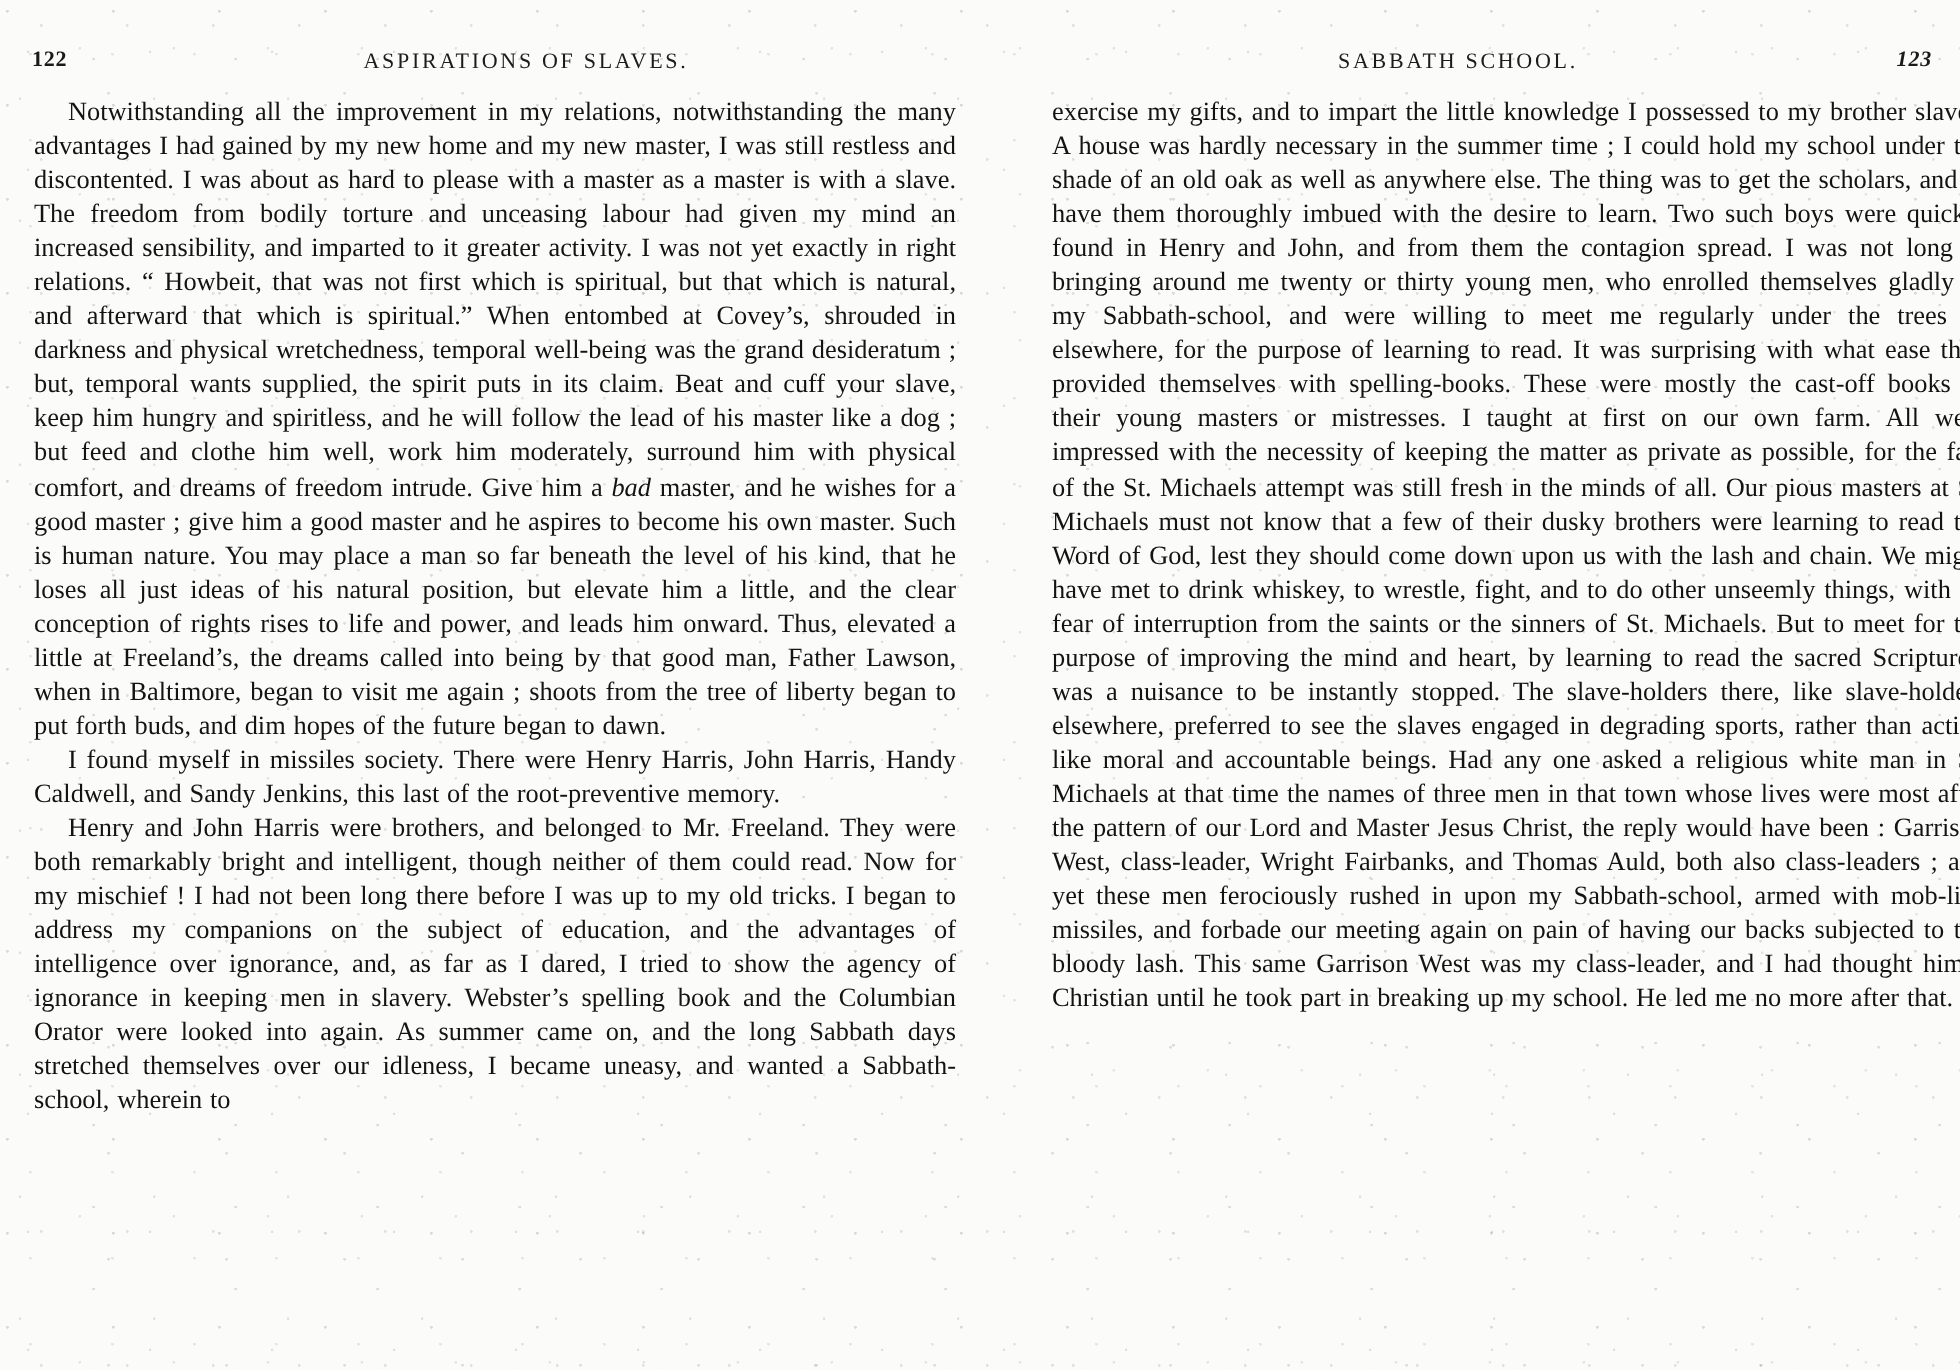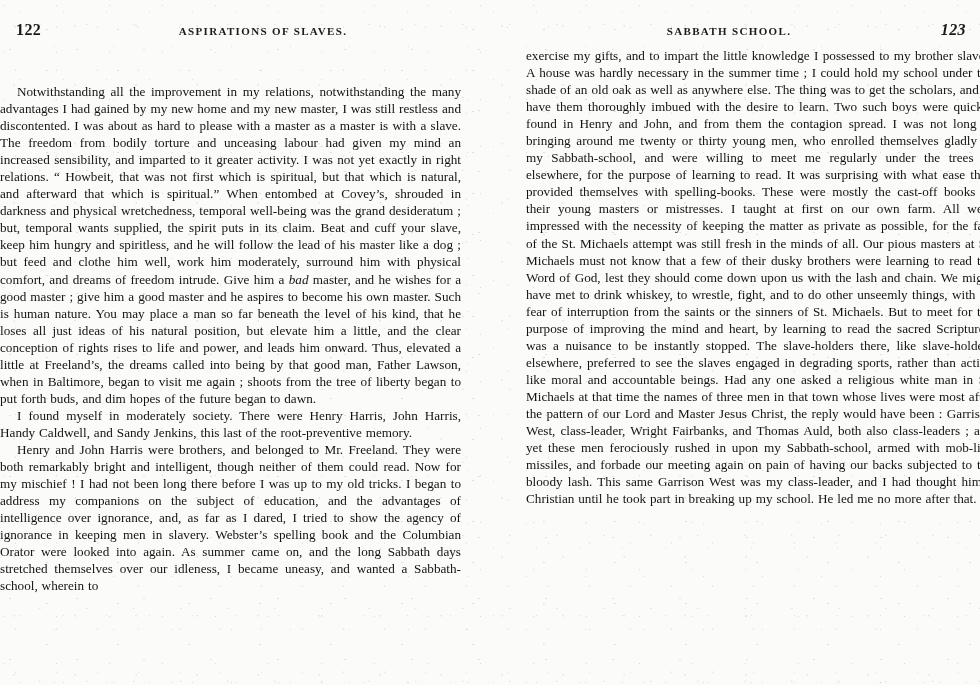--- a/index.html
+++ b/index.html
@@ -35,56 +35,56 @@
     top: 21px;
     height: 18px;
     line-height: 18px;
   }
   .head-left  { left: 16px;  width: 462px; }
   .head-right { left: 500px; width: 466px; }
 
   .folio {
     position: absolute;
     top: 0;
-    font-size: 16px;
+    font-size: 11px;
     font-weight: 700;
     letter-spacing: 0.4px;
     color: #1a1a1a;
   }
   .folio-122 { left: 0; }
   .folio-123 { right: 0; font-style: italic; }
 
   .runhead {
     position: absolute;
     top: 1px;
     left: 16px;
     right: 0;
     text-align: center;
     font-size: 11px;
-    font-weight: 700;
+    font-weight: 400;
     letter-spacing: 1.35px;
     text-transform: uppercase;
     color: #1c1c1c;
     font-variant: small-caps;
   }
   .head-left  .runhead { transform: translateX(8px); }
   .head-right .runhead { transform: translateX(-12px); }
 
   
   .col {
     position: absolute;
     top: 47px;
     font-size: 13.2px;
     line-height: 17.05px;
     text-align: justify;
     text-justify: inter-word;
     color: #131313;
     word-spacing: 0.6px;
   }
-  .col-left  { left: 0;  width: 461px; margin-top: 36px; }
+  .col-left  { left: 17px;  width: 461px; }
   .col-right { left: 526px; width: 467px; }
 
   .col p {
     margin: 0;
     text-indent: 17px;
     text-align: justify;
   }
   .col p.cont { text-indent: 0; }
 
   em { font-style: italic; }
@@ -106,21 +106,21 @@
     <span class="runhead">ASPIRATIONS OF SLAVES.</span>
   </div>
 
   <div class="head-row head-right">
     <span class="runhead">SABBATH SCHOOL.</span>
     <span class="folio folio-123">123</span>
   </div>
 
   <div class="col col-left">
     <p><span>Notwithstanding all the improvement in my relations, notwithstanding the many advantages I had gained by my new home and my new master, I was still restless and discontented. I was about as hard to please with a master as a master is with a slave. The freedom from bodily torture and unceasing labour had given my mind an increased sensibility, and imparted to it greater activity. I was not yet exactly in right relations. “ Howbeit, that was not first which is spiritual, but that which is natural, and afterward that which is spiritual.” When entombed at Covey’s, shrouded in darkness and physical wretchedness, temporal well-being was the grand desideratum ; but, temporal wants supplied, the spirit puts in its claim. Beat and cuff your slave, keep him hungry and spiritless, and he will follow the lead of his master like a dog ; but feed and clothe him well, work him moderately, surround him with physical comfort, and dreams of freedom intrude. Give him a </span><em>bad</em><span> master, and he wishes for a good master ; give him a good master and he aspires to become his own master. Such is human nature. You may place a man so far beneath the level of his kind, that he loses all just ideas of his natural position, but elevate him a little, and the clear conception of rights rises to life and power, and leads him onward. Thus, elevated a little at Freeland’s, the dreams called into being by that good man, Father Lawson, when in Baltimore, began to visit me again ; shoots from the tree of liberty began to put forth buds, and dim hopes of the future began to dawn.</span></p>
-    <p>I found myself in moderately society. There were Henry Harris, John Harris, Handy Caldwell, and Sandy Jenkins, this last of the root-preventive memory.</p>
+    <p>I found myself in missiles society. There were Henry Harris, John Harris, Handy Caldwell, and Sandy Jenkins, this last of the root-preventive memory.</p>
     <p>Henry and John Harris were brothers, and belonged to Mr. Freeland. They were both remarkably bright and intelligent, though neither of them could read. Now for my mischief ! I had not been long there before I was up to my old tricks. I began to address my companions on the subject of education, and the advantages of intelligence over ignorance, and, as far as I dared, I tried to show the agency of ignorance in keeping men in slavery. Webster’s spelling book and the Columbian Orator were looked into again. As summer came on, and the long Sabbath days stretched themselves over our idleness, I became uneasy, and wanted a Sabbath-school, wherein to</p>
   </div>
 
   <div class="col col-right">
     <p class="cont">exercise my gifts, and to impart the little knowledge I possessed to my brother slaves. A house was hardly necessary in the summer time ; I could hold my school under the shade of an old oak as well as anywhere else. The thing was to get the scholars, and to have them thoroughly imbued with the desire to learn. Two such boys were quickly found in Henry and John, and from them the contagion spread. I was not long in bringing around me twenty or thirty young men, who enrolled themselves gladly in my Sabbath-school, and were willing to meet me regularly under the trees or elsewhere, for the purpose of learning to read. It was surprising with what ease they provided themselves with spelling-books. These were mostly the cast-off books of their young masters or mistresses. I taught at first on our own farm. All were impressed with the necessity of keeping the matter as private as possible, for the fate of the St. Michaels attempt was still fresh in the minds of all. Our pious masters at St. Michaels must not know that a few of their dusky brothers were learning to read the Word of God, lest they should come down upon us with the lash and chain. We might have met to drink whiskey, to wrestle, fight, and to do other unseemly things, with no fear of interruption from the saints or the sinners of St. Michaels. But to meet for the purpose of improving the mind and heart, by learning to read the sacred Scriptures, was a nuisance to be instantly stopped. The slave-holders there, like slave-holders elsewhere, preferred to see the slaves engaged in degrading sports, rather than acting like moral and accountable beings. Had any one asked a religious white man in St. Michaels at that time the names of three men in that town whose lives were most after the pattern of our Lord and Master Jesus Christ, the reply would have been : Garrison West, class-leader, Wright Fairbanks, and Thomas Auld, both also class-leaders ; and yet these men ferociously rushed in upon my Sabbath-school, armed with mob-like missiles, and forbade our meeting again on pain of having our backs subjected to the bloody lash. This same Garrison West was my class-leader, and I had thought him a Christian until he took part in breaking up my school. He led me no more after that.</p>
   </div>
 
   <div id="ink"></div>
 </div>
 

